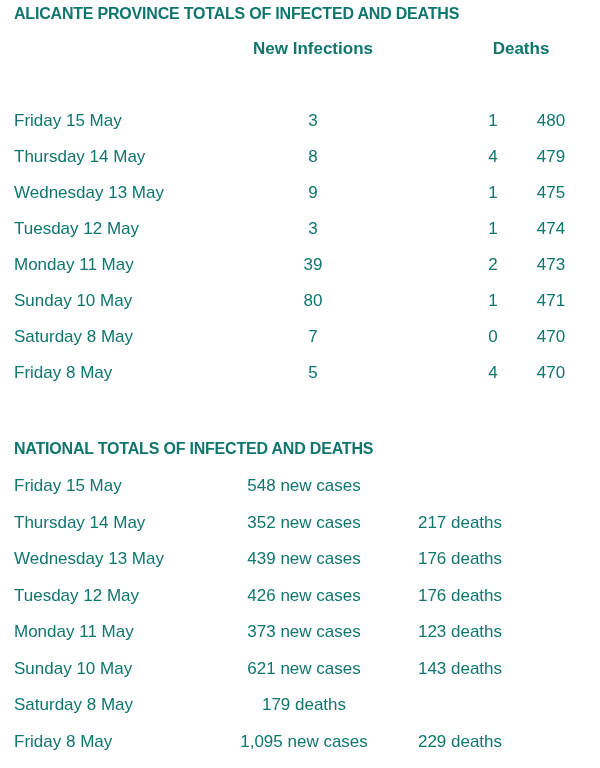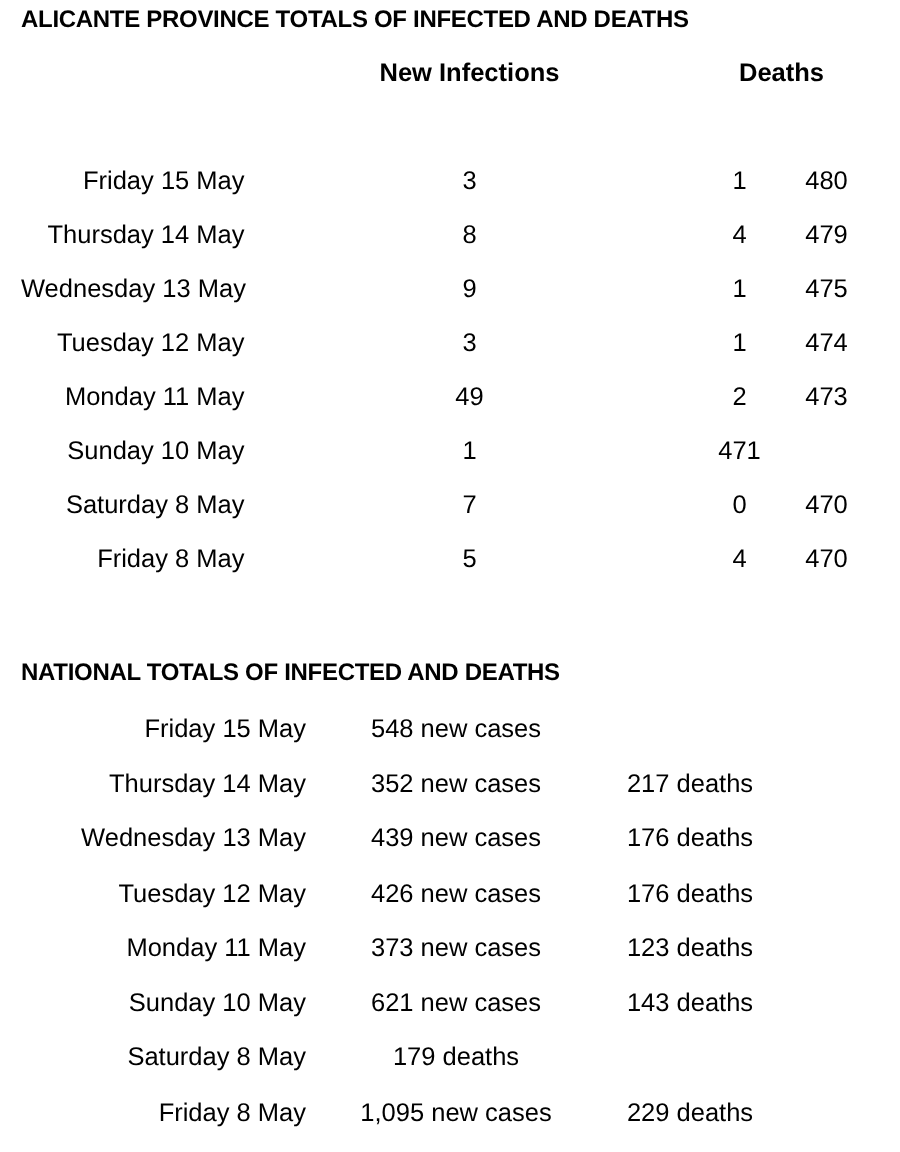--- a/index.html
+++ b/index.html
@@ -1,20 +1,20 @@
 <!DOCTYPE html>
 <html><head>
 <meta charset="utf-8">
 <style>
   html,body { margin:0; padding:0; background:#ffffff; }
   .page {
     position:relative;
     width:564px; height:768px;
     background:#ffffff;
-    color:#000000;
+    color:#0f766e;
     font-family:"Liberation Sans", sans-serif;
     font-size:17px;
     overflow:hidden;
     padding-left:28px;
   }
   .sec-title {
     position:absolute; left:14px;
     font-size:16px; font-weight:bold;
     letter-spacing:-0.2px;
     line-height:20px;
@@ -29,21 +29,21 @@
   .hdr-row1 { position:absolute; left:14px; top:39px; height:20px; line-height:20px; font-weight:bold; }
   .hdr-row2 { position:absolute; left:14px; top:77px; height:20px; line-height:20px; font-weight:bold; }
   .hdr-deaths { grid-column:3 / span 2; }
 
   .a-rows { position:absolute; left:14px; top:103px; }
   .a-row  { height:36px; line-height:36px; }
 
   .n-rows { position:absolute; left:14px; top:468px; }
   .n-row  { height:36.5px; line-height:36.5px; }
 
-  .cell-left   { text-align:right;  white-space:nowrap; }
+  .cell-left   { text-align:left;  white-space:nowrap; }
   .cell-center { text-align:center; white-space:nowrap; }
 </style>
 </head>
 <body>
 
 <div class="page">
 
   <div class="sec-title" id="title-alicante">ALICANTE PROVINCE TOTALS OF INFECTED AND DEATHS</div>
 
   <div class="hdr-row1 agrid">
@@ -73,26 +73,27 @@
       <div class="cell-center">475</div>
     </div>
     <div class="a-row agrid">
       <div class="cell-left">Tuesday 12 May</div>
       <div class="cell-center">3</div>
       <div class="cell-center">1</div>
       <div class="cell-center">474</div>
     </div>
     <div class="a-row agrid">
       <div class="cell-left">Monday 11 May</div>
-      <div class="cell-center">49</div>
+      <div class="cell-center">39</div>
       <div class="cell-center">2</div>
       <div class="cell-center">473</div>
     </div>
     <div class="a-row agrid">
       <div class="cell-left">Sunday 10 May</div>
+      <div class="cell-center">80</div>
       <div class="cell-center">1</div>
       <div class="cell-center">471</div>
     </div>
     <div class="a-row agrid">
       <div class="cell-left">Saturday 8 May</div>
       <div class="cell-center">7</div>
       <div class="cell-center">0</div>
       <div class="cell-center">470</div>
     </div>
     <div class="a-row agrid">

